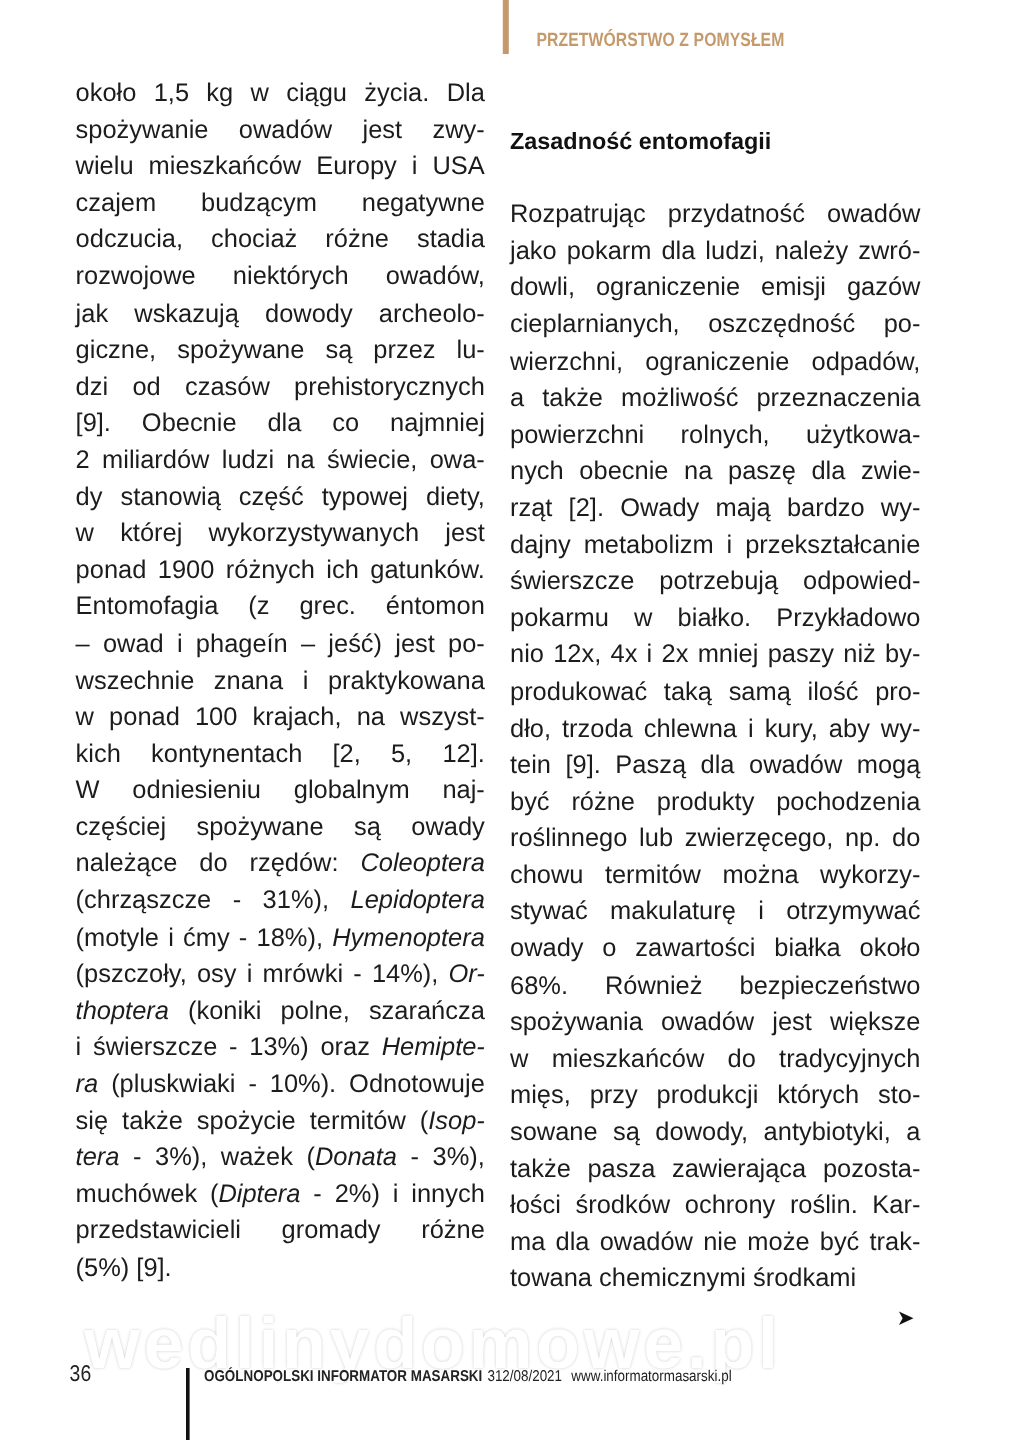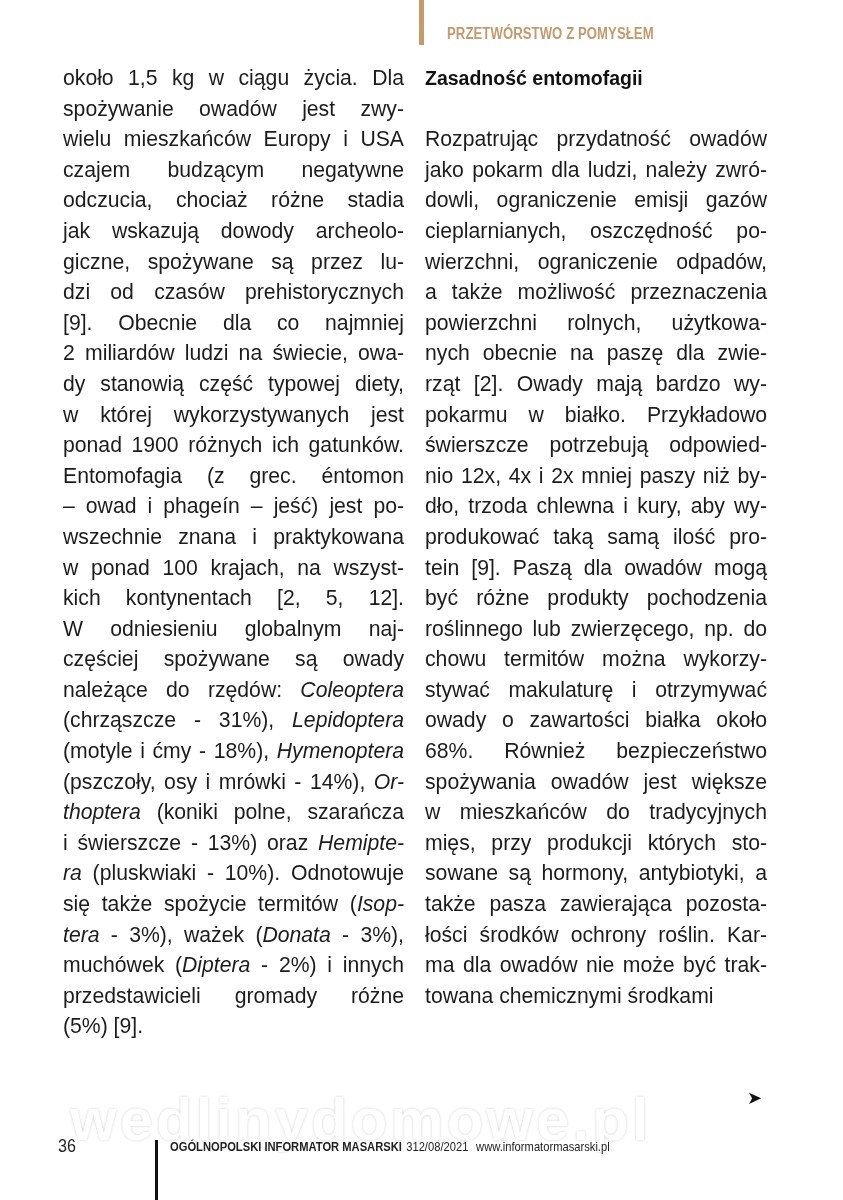--- a/index.html
+++ b/index.html
@@ -15,21 +15,21 @@
       position: absolute; left: 447px; top: 25px;
       font-family: "Liberation Sans", sans-serif; font-weight: bold;
       font-size: 16px; letter-spacing: 0.1px; color: #c49a6c;
       transform: scaleX(0.82); transform-origin: left top; white-space: nowrap;
     }
     .col {
       position: absolute; top: 63px; font-size: 21.2px; line-height: 30.6px;
       color: #1c1c1c;
     }
     .col-left { left: 63px; width: 341px; }
-    .col-right { left: 425px; width: 342px; }
+    .col-right { left: 425px; width: 342px; margin-top: 40px; }
     .line {
       display: block; height: 30.6px; white-space: nowrap;
       text-align: justify; text-align-last: justify;
     }
     .line.last { text-align-last: left; }
     .line i { }
     .heading {
       display: block; height: 30.6px; font-weight: bold; font-size: 19.5px;
       color: #111;
     }
@@ -64,20 +64,21 @@
 
 <div class="section-bar"></div>
 <div class="section-title">PRZETWÓRSTWO Z POMYSŁEM</div>
 
 <div class="col col-left" id="left-col">
     <span class="line">około 1,5 kg w ciągu życia. Dla</span>
     <span class="line">spożywanie owadów jest zwy-</span>
     <span class="line">wielu mieszkańców Europy i USA</span>
     <span class="line">czajem budzącym negatywne</span>
     <span class="line">odczucia, chociaż różne stadia</span>
+    <span class="line">rozwojowe niektórych owadów,</span>
     <span class="line">jak wskazują dowody archeolo-</span>
     <span class="line">giczne, spożywane są przez lu-</span>
     <span class="line">dzi od czasów prehistorycznych</span>
     <span class="line">[9]. Obecnie dla co najmniej</span>
     <span class="line">2 miliardów ludzi na świecie, owa-</span>
     <span class="line">dy stanowią część typowej diety,</span>
     <span class="line">w której wykorzystywanych jest</span>
     <span class="line">ponad 1900 różnych ich gatunków.</span>
     <span class="line">Entomofagia (z grec. éntomon</span>
     <span class="line">– owad i phageín – jeść) jest po-</span>
@@ -106,36 +107,37 @@
   <div id="right-lines">
       <span class="line">Rozpatrując przydatność owadów</span>
       <span class="line">jako pokarm dla ludzi, należy zwró-</span>
       <span class="line">dowli, ograniczenie emisji gazów</span>
       <span class="line">cieplarnianych, oszczędność po-</span>
       <span class="line">wierzchni, ograniczenie odpadów,</span>
       <span class="line">a także możliwość przeznaczenia</span>
       <span class="line">powierzchni rolnych, użytkowa-</span>
       <span class="line">nych obecnie na paszę dla zwie-</span>
       <span class="line">rząt [2]. Owady mają bardzo wy-</span>
+      <span class="line">dajny metabolizm i przekształcanie</span>
+      <span class="line">świerszcze potrzebują odpowied-</span>
       <span class="line">pokarmu w białko. Przykładowo</span>
-      <span class="line">świerszcze potrzebują odpowied-</span>
       <span class="line">nio 12x, 4x i 2x mniej paszy niż by-</span>
+      <span class="line">produkować taką samą ilość pro-</span>
       <span class="line">dło, trzoda chlewna i kury, aby wy-</span>
-      <span class="line">produkować taką samą ilość pro-</span>
       <span class="line">tein [9]. Paszą dla owadów mogą</span>
       <span class="line">być różne produkty pochodzenia</span>
       <span class="line">roślinnego lub zwierzęcego, np. do</span>
       <span class="line">chowu termitów można wykorzy-</span>
       <span class="line">stywać makulaturę i otrzymywać</span>
       <span class="line">owady o zawartości białka około</span>
       <span class="line">68%. Również bezpieczeństwo</span>
       <span class="line">spożywania owadów jest większe</span>
       <span class="line">w mieszkańców do tradycyjnych</span>
       <span class="line">mięs, przy produkcji których sto-</span>
-      <span class="line">sowane są hormony, antybiotyki, a</span>
+      <span class="line">sowane są dowody, antybiotyki, a</span>
       <span class="line">także pasza zawierająca pozosta-</span>
       <span class="line">łości środków ochrony roślin. Kar-</span>
       <span class="line">ma dla owadów nie może być trak-</span>
       <span class="line last">towana chemicznymi środkami</span>
     </div>
 </div>
 
 <span class="cont-arrow">➤</span>
 
 <div class="watermark">wedlinydomowe.pl</div>

